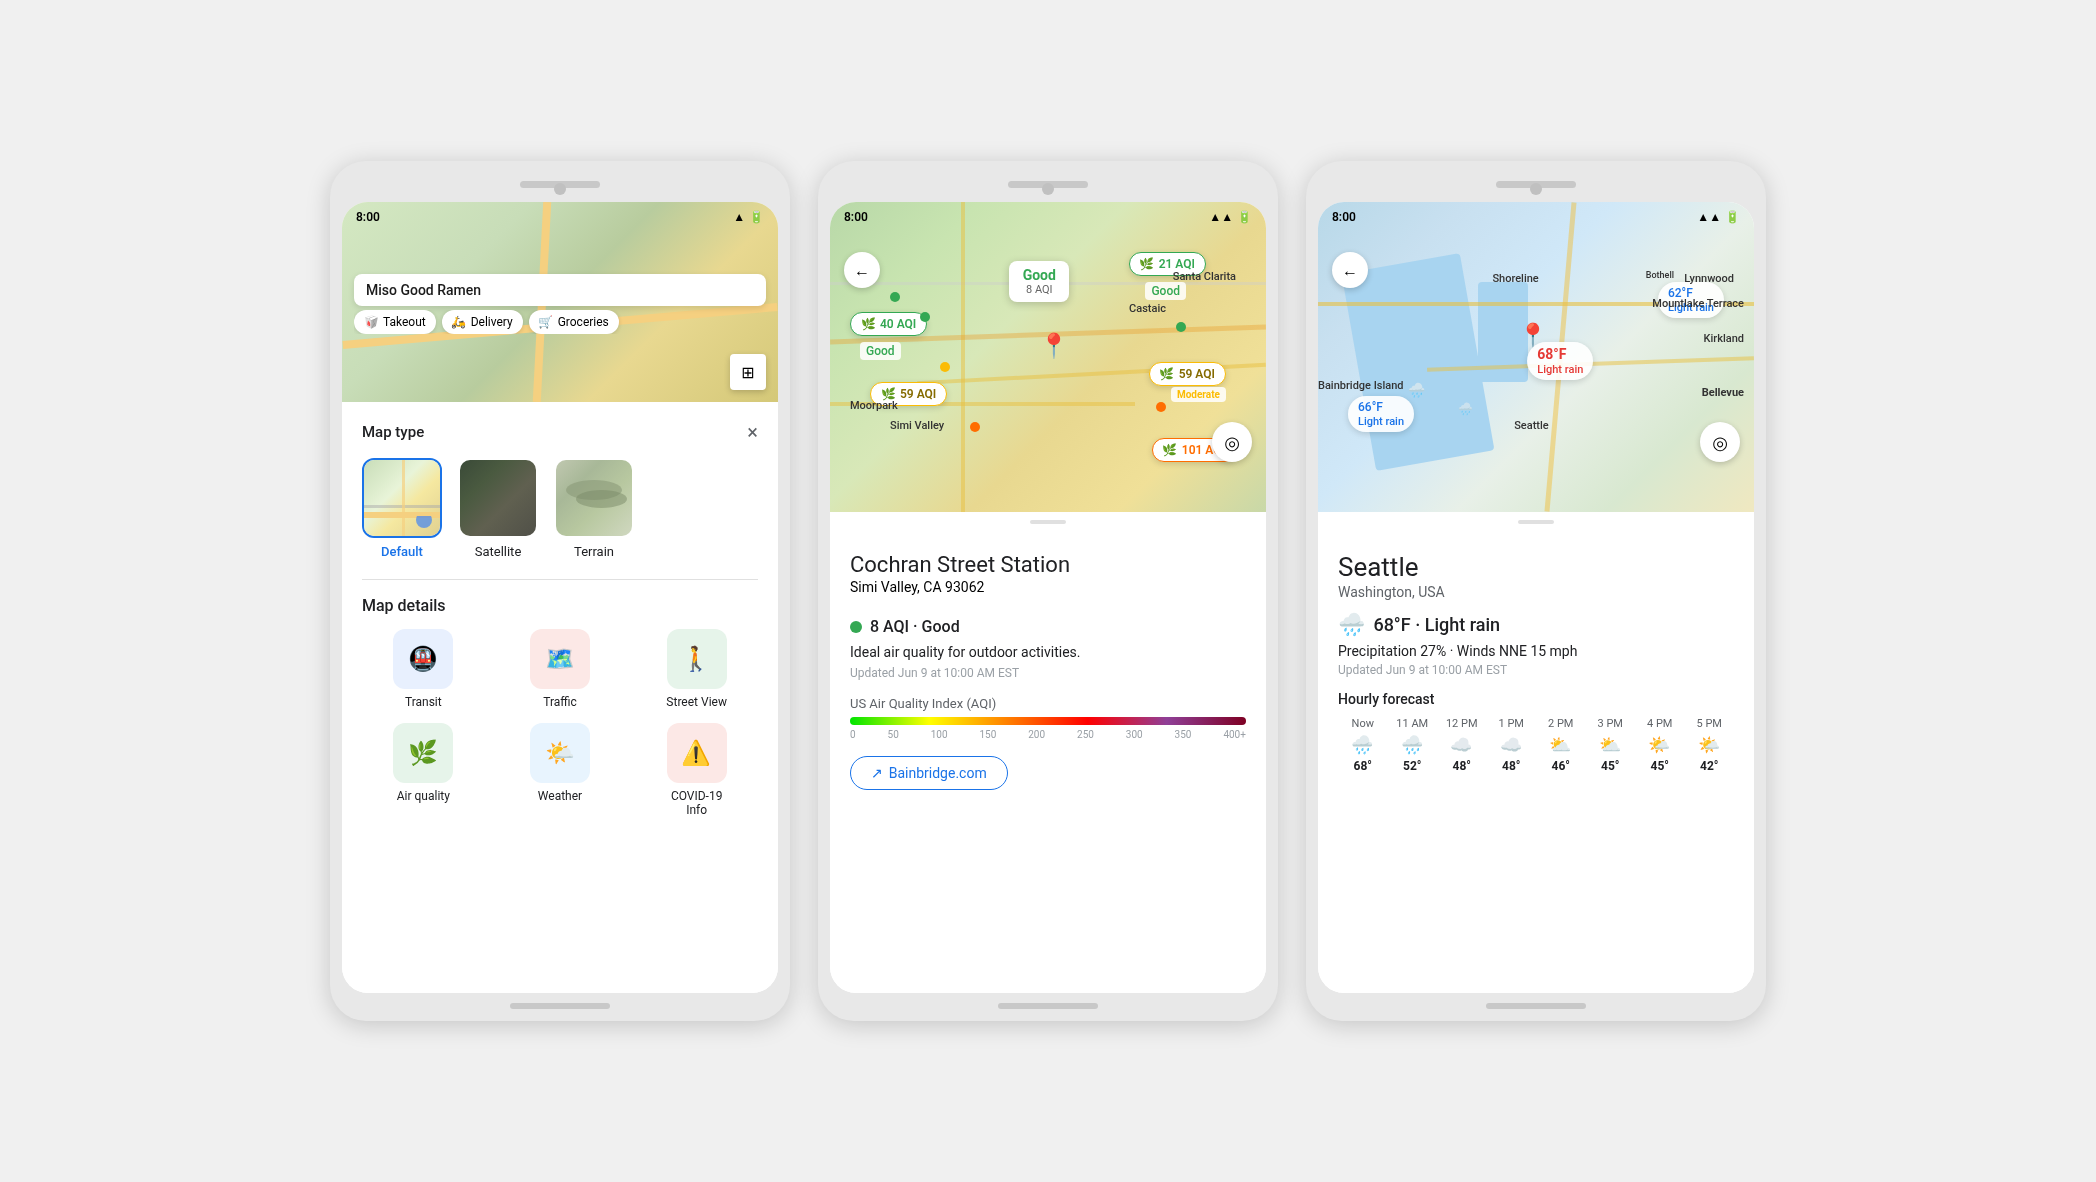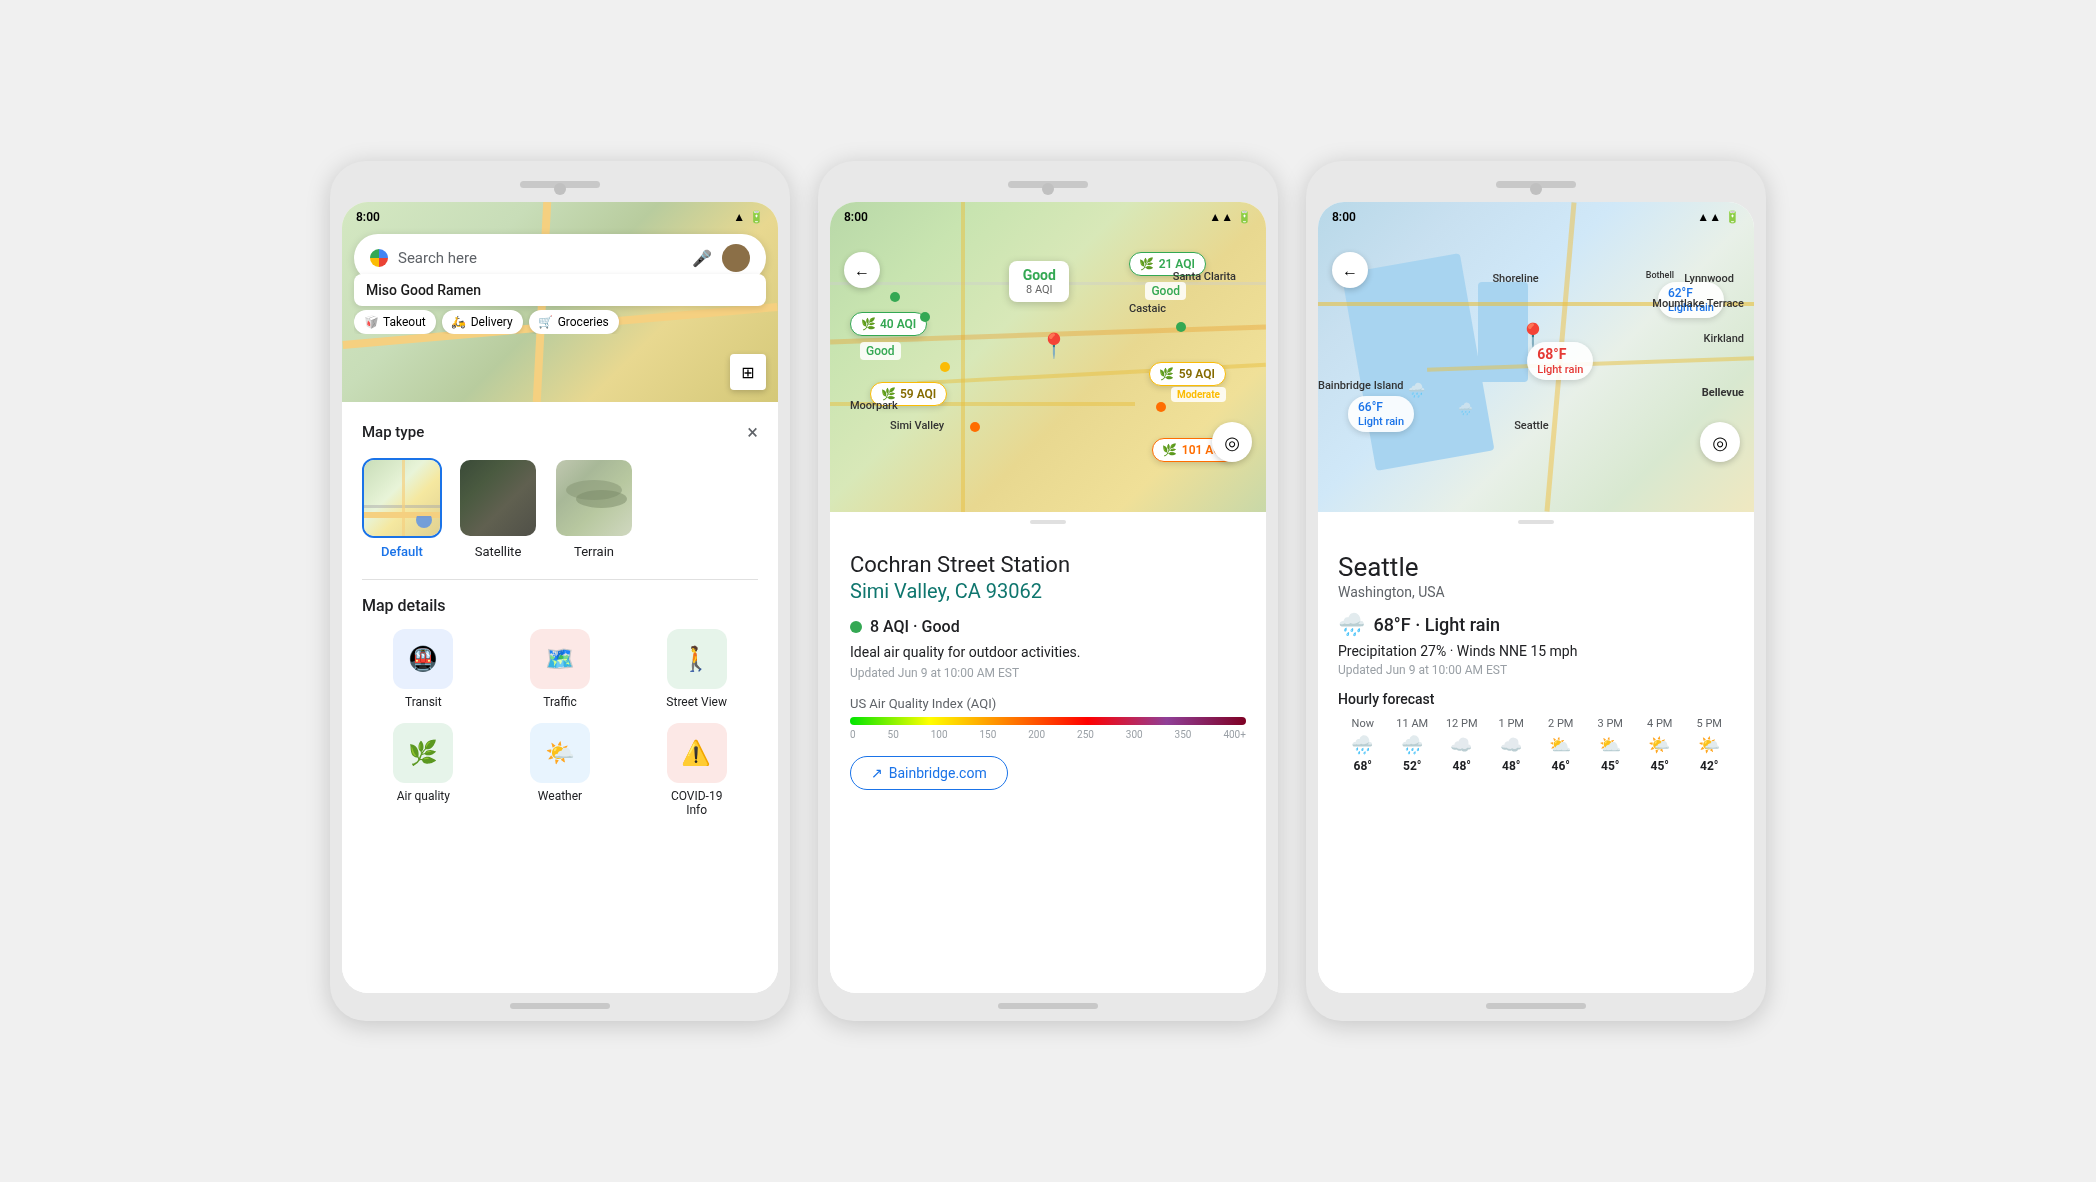--- a/index.html
+++ b/index.html
@@ -387,23 +387,23 @@
       flex: 1;
       overflow: hidden;
     }
     .place-title {
       font-size: 22px;
       font-weight: 400;
       color: #202124;
       margin-bottom: 2px;
     }
     .place-address {
-      font-size: 20px;
-      color: #0f766e;
-      margin-bottom: 14px;
+      font-size: 14px;
+      color: #000000;
+      margin-bottom: 22px;
     }
     .aqi-status-row {
       display: flex;
       align-items: center;
       gap: 8px;
       margin-bottom: 8px;
     }
     .green-dot {
       width: 12px;
       height: 12px;
@@ -609,26 +609,20 @@
         </div>
 
         <div class="map-status-bar">
           <span>8:00</span>
           <div style="display:flex; gap:4px; align-items:center;">
             <span>▲</span>
             <span>🔋</span>
           </div>
         </div>
 
-        <div class="search-bar">
-          <div class="google-g"></div>
-          <span class="search-text">Search here</span>
-          <span class="mic-icon">🎤</span>
-          <div class="avatar-circle"></div>
-        </div>
 
         <div class="place-name-bar">
           <span>Miso Good Ramen</span>
         </div>
 
         <div class="filter-chips">
           <div class="chip">
               <span>🥡</span>
               <span>Takeout</span>
             </div>

